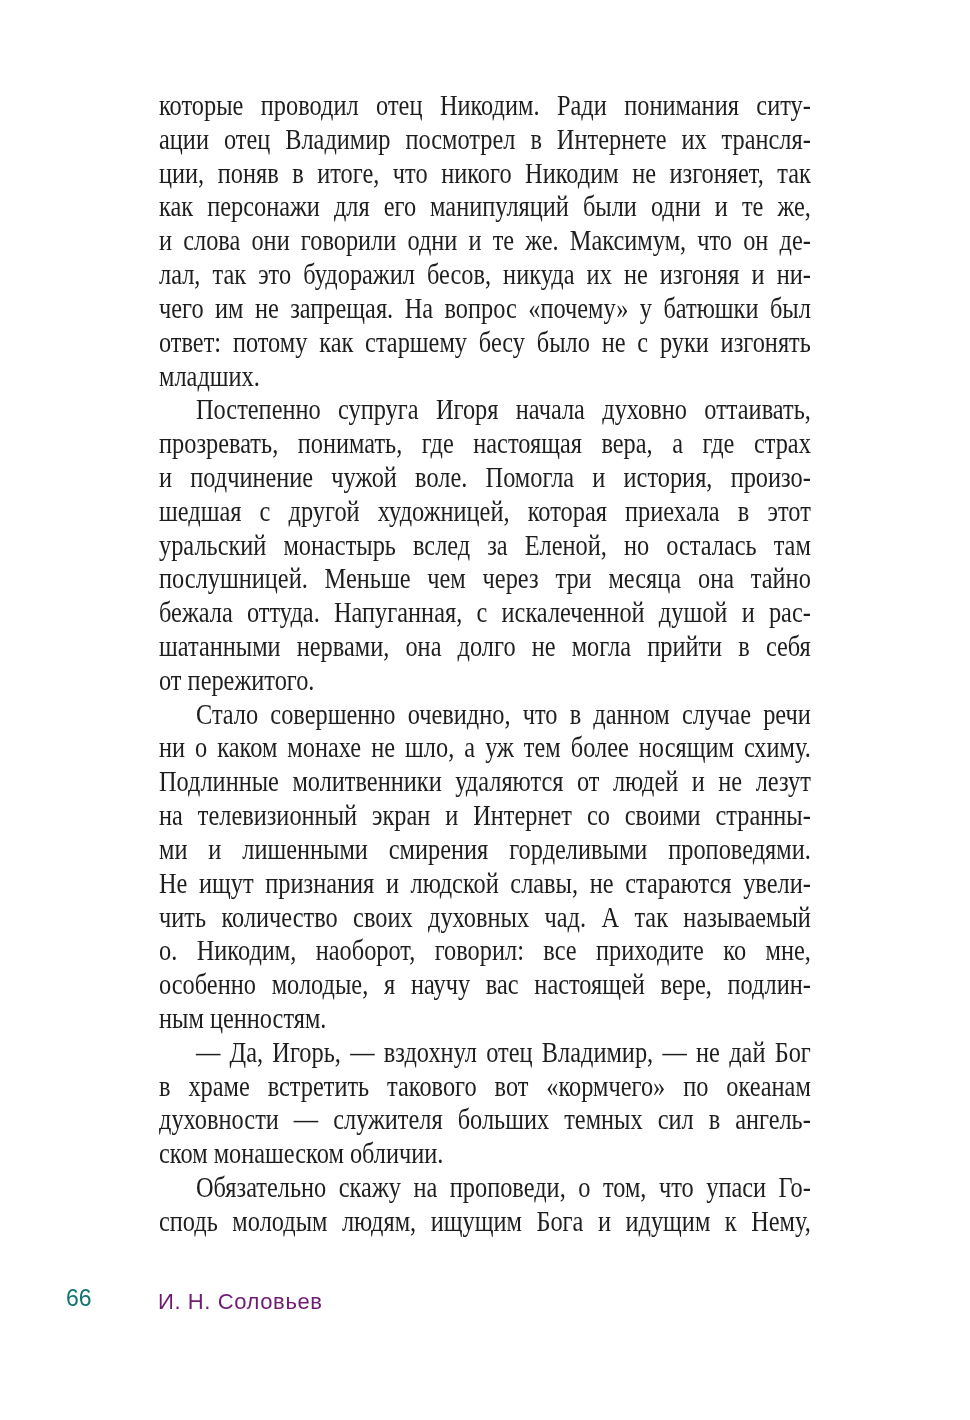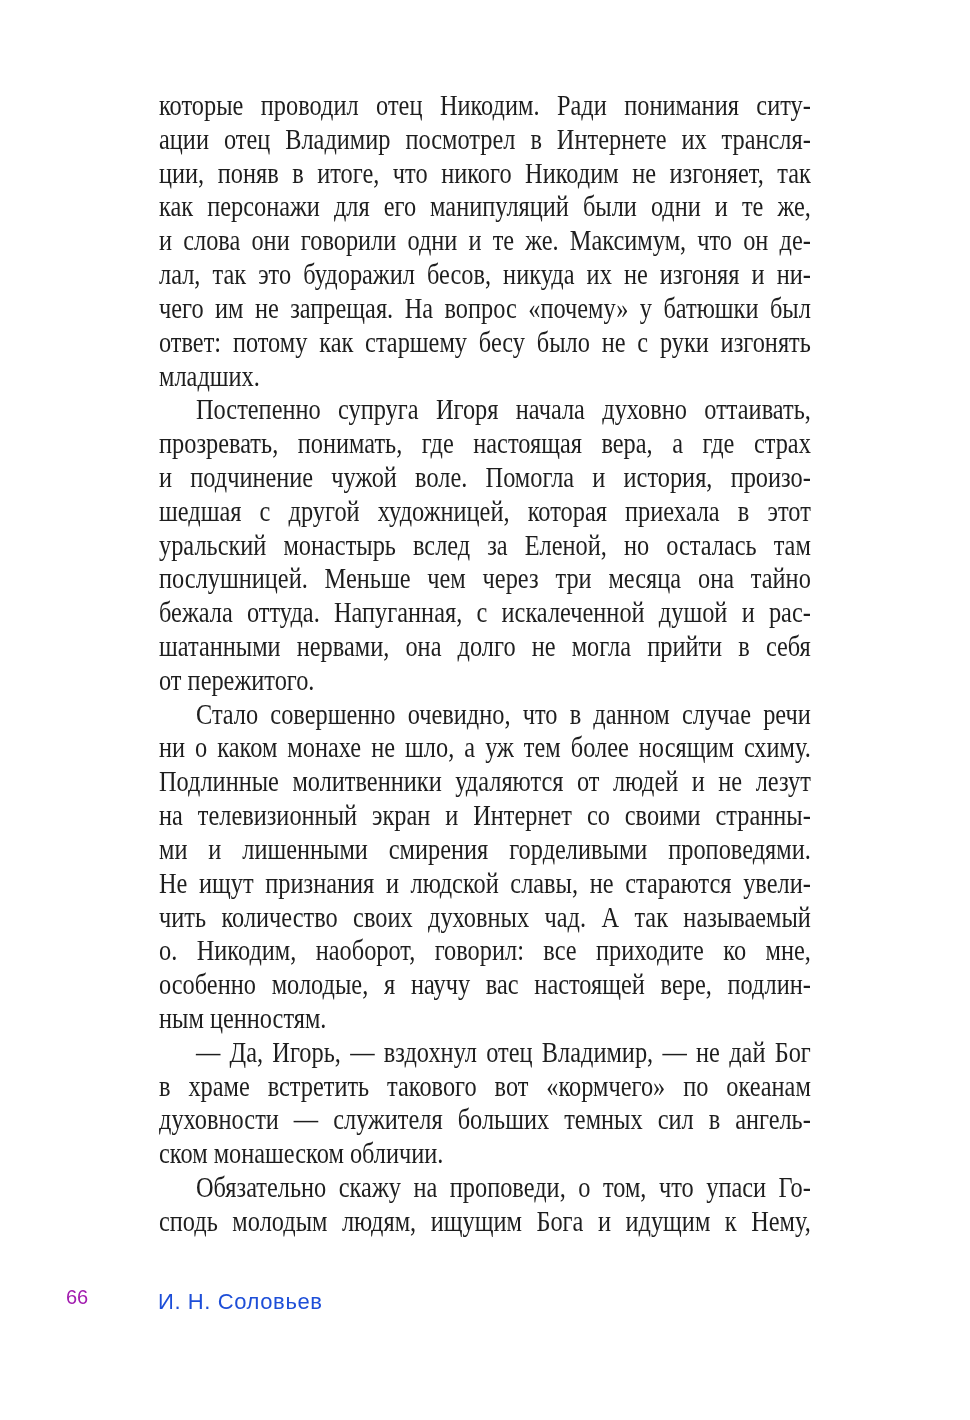--- a/index.html
+++ b/index.html
@@ -39,33 +39,33 @@
   }
   .line.indent {
     text-indent: 44px;         
   }
   
   .page-number {
     position: absolute;
     left: 66px;
     top: 1287px;
     font-family: "Liberation Sans", "DejaVu Sans", sans-serif;
-    font-size: 20px;
+    font-size: 23px;
     line-height: 1;
-    color: #a21caf;
+    color: #0f766e;
   }
   .running-author {
     position: absolute;
     left: 158px;
     top: 1291px;
     font-family: "Liberation Sans", "DejaVu Sans", sans-serif;
     font-size: 22px;
     line-height: 1;
     letter-spacing: 0.6px;
-    color: #1d4ed8;
+    color: #701a75;
     text-align: center;
   }
 </style>
 </head>
 <body>
 
 <div class="page">
 
   <div class="text-block">
 

